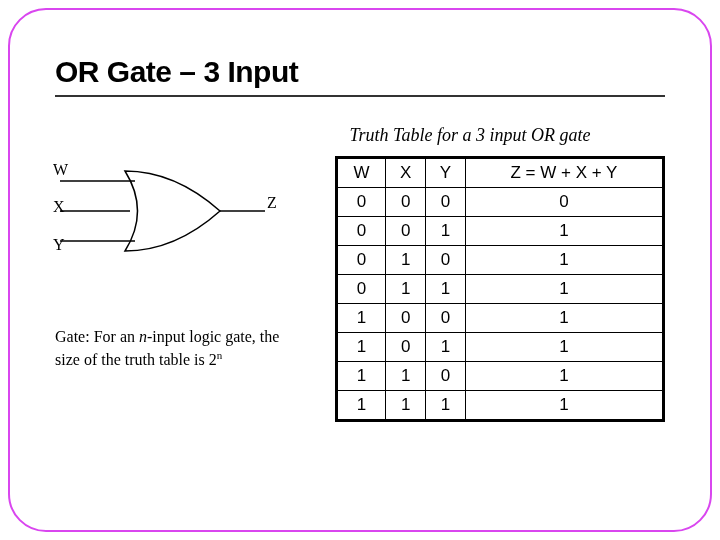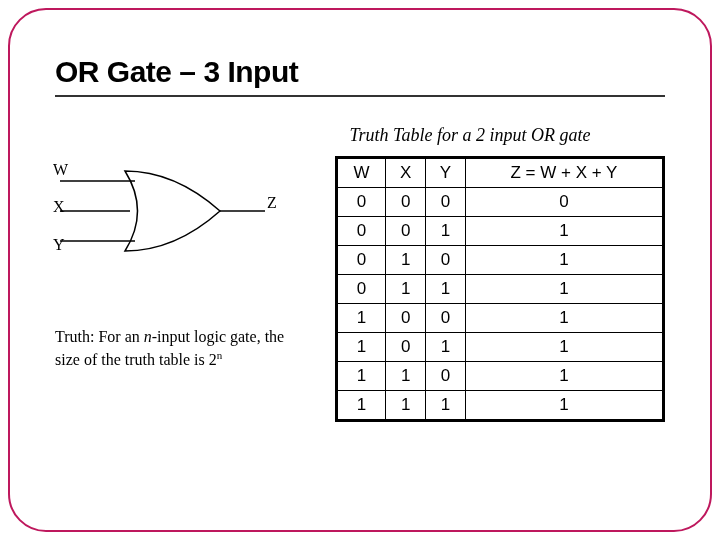--- a/index.html
+++ b/index.html
@@ -10,21 +10,21 @@
     font-family: Arial, Helvetica, sans-serif;
     position: relative;
     overflow: hidden;
   }
   .slide-frame {
     position: absolute;
     top: 8px;
     left: 8px;
     right: 8px;
     bottom: 8px;
-    border: 2px solid #be185d;
+    border: 2px solid #d946ef;
     border-radius: 38px;
     padding: 45px 45px 60px 45px;
   }
   .title {
     font-family: "Arial Black", Arial, sans-serif;
     font-weight: 900;
     font-size: 30px;
     letter-spacing: -0.5px;
     color: #000;
     margin-bottom: 6px;
@@ -103,21 +103,21 @@
   }
 </style>
 </head>
 <body>
 
 <div class="slide-frame">
 
   <h1 class="title">OR Gate – 3 Input</h1>
   <hr class="title-rule">
 
-  <div class="caption">Truth Table for a 2 input OR gate</div>
+  <div class="caption">Truth Table for a 3 input OR gate</div>
 
   <div class="content">
     <div class="left-col">
 
       <div class="gate-wrap">
         <svg width="230" height="120" viewBox="0 0 230 120">
 
           <line x1="5" y1="25" x2="80" y2="25" stroke="#000" stroke-width="1.5"></line>
           <line x1="5" y1="55" x2="75" y2="55" stroke="#000" stroke-width="1.5"></line>
           <line x1="5" y1="85" x2="80" y2="85" stroke="#000" stroke-width="1.5"></line>
@@ -126,21 +126,21 @@
 
           <line x1="165" y1="55" x2="210" y2="55" stroke="#000" stroke-width="1.5"></line>
         </svg>
         <span class="gate-label" style="left:-2px; top:5px;">W</span>
         <span class="gate-label" style="left:-2px; top:42px;">X</span>
         <span class="gate-label" style="left:-2px; top:80px;">Y</span>
         <span class="gate-label" style="left:212px; top:38px;">Z</span>
       </div>
 
       <p class="note">
-        <span>Truth: For an </span><span class="ital">n</span><span>-input logic gate, the size of the truth table is 2</span><sup>n</sup>
+        <span>Gate: For an </span><span class="ital">n</span><span>-input logic gate, the size of the truth table is 2</span><sup>n</sup>
       </p>
 
     </div>
 
     <div class="right-col">
       <table class="truth">
         <thead>
           <tr class="outer-top">
             <th>W</th>
             <th>X</th>

